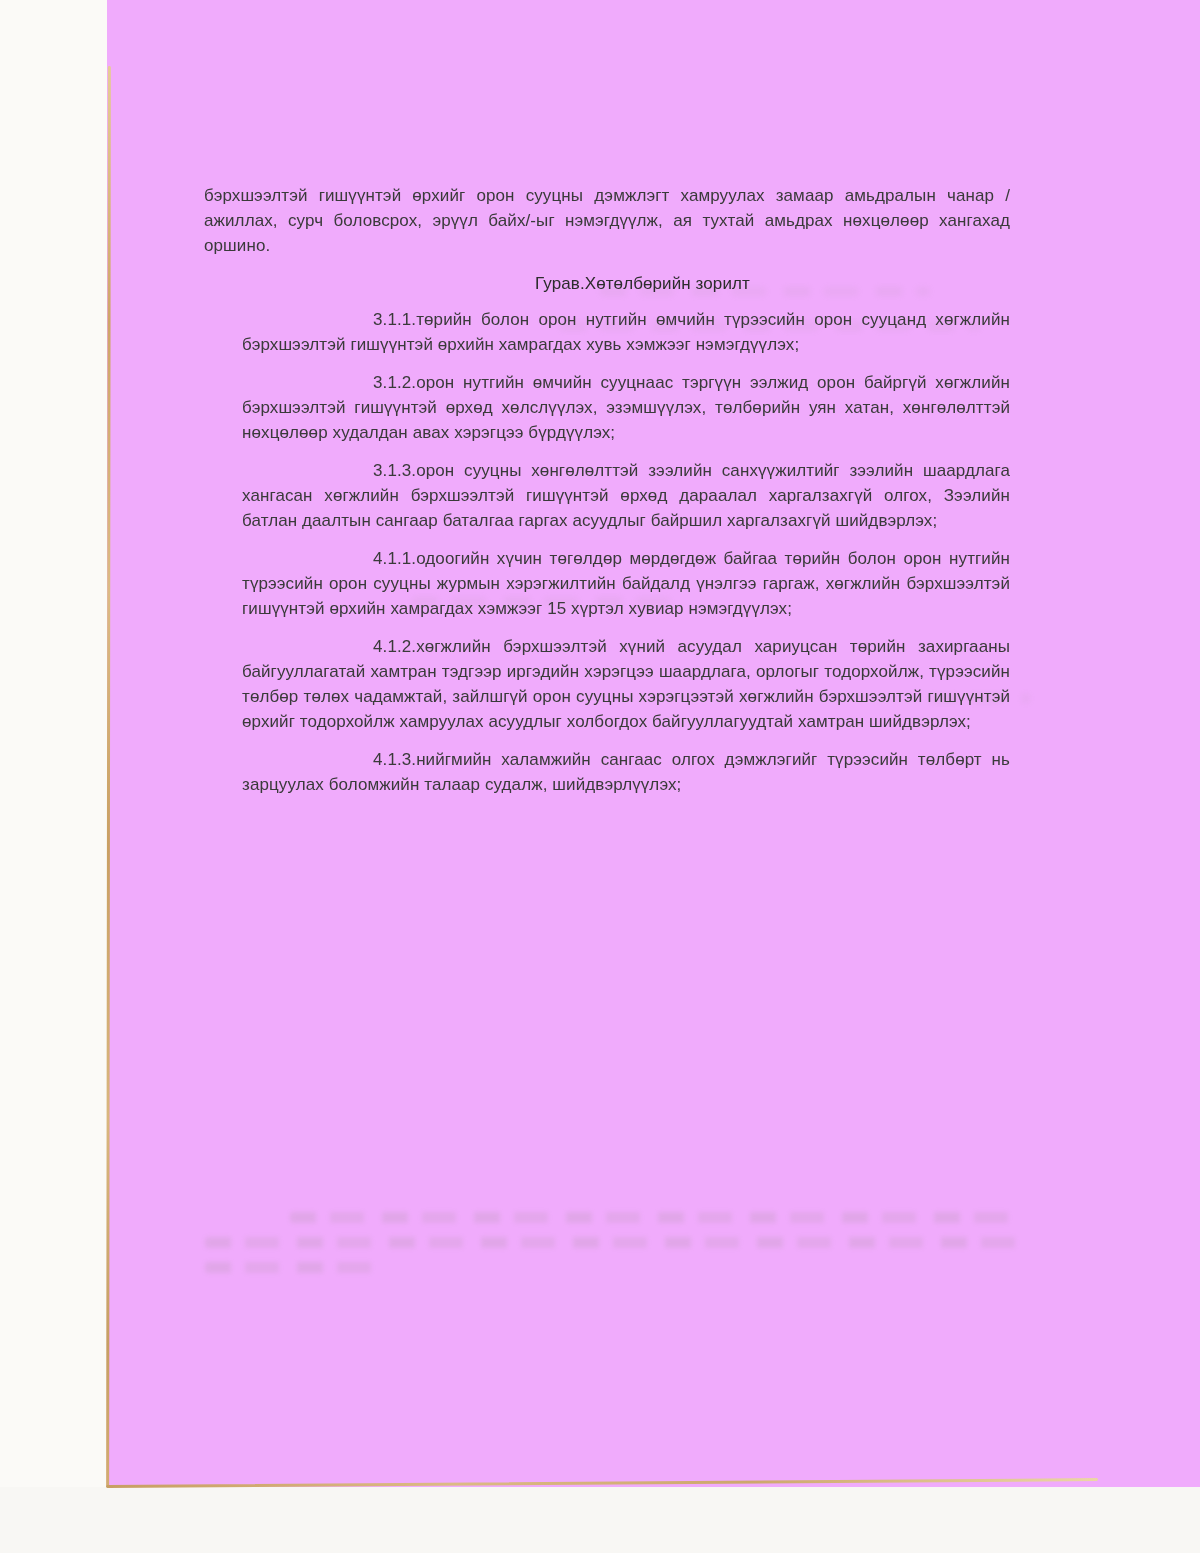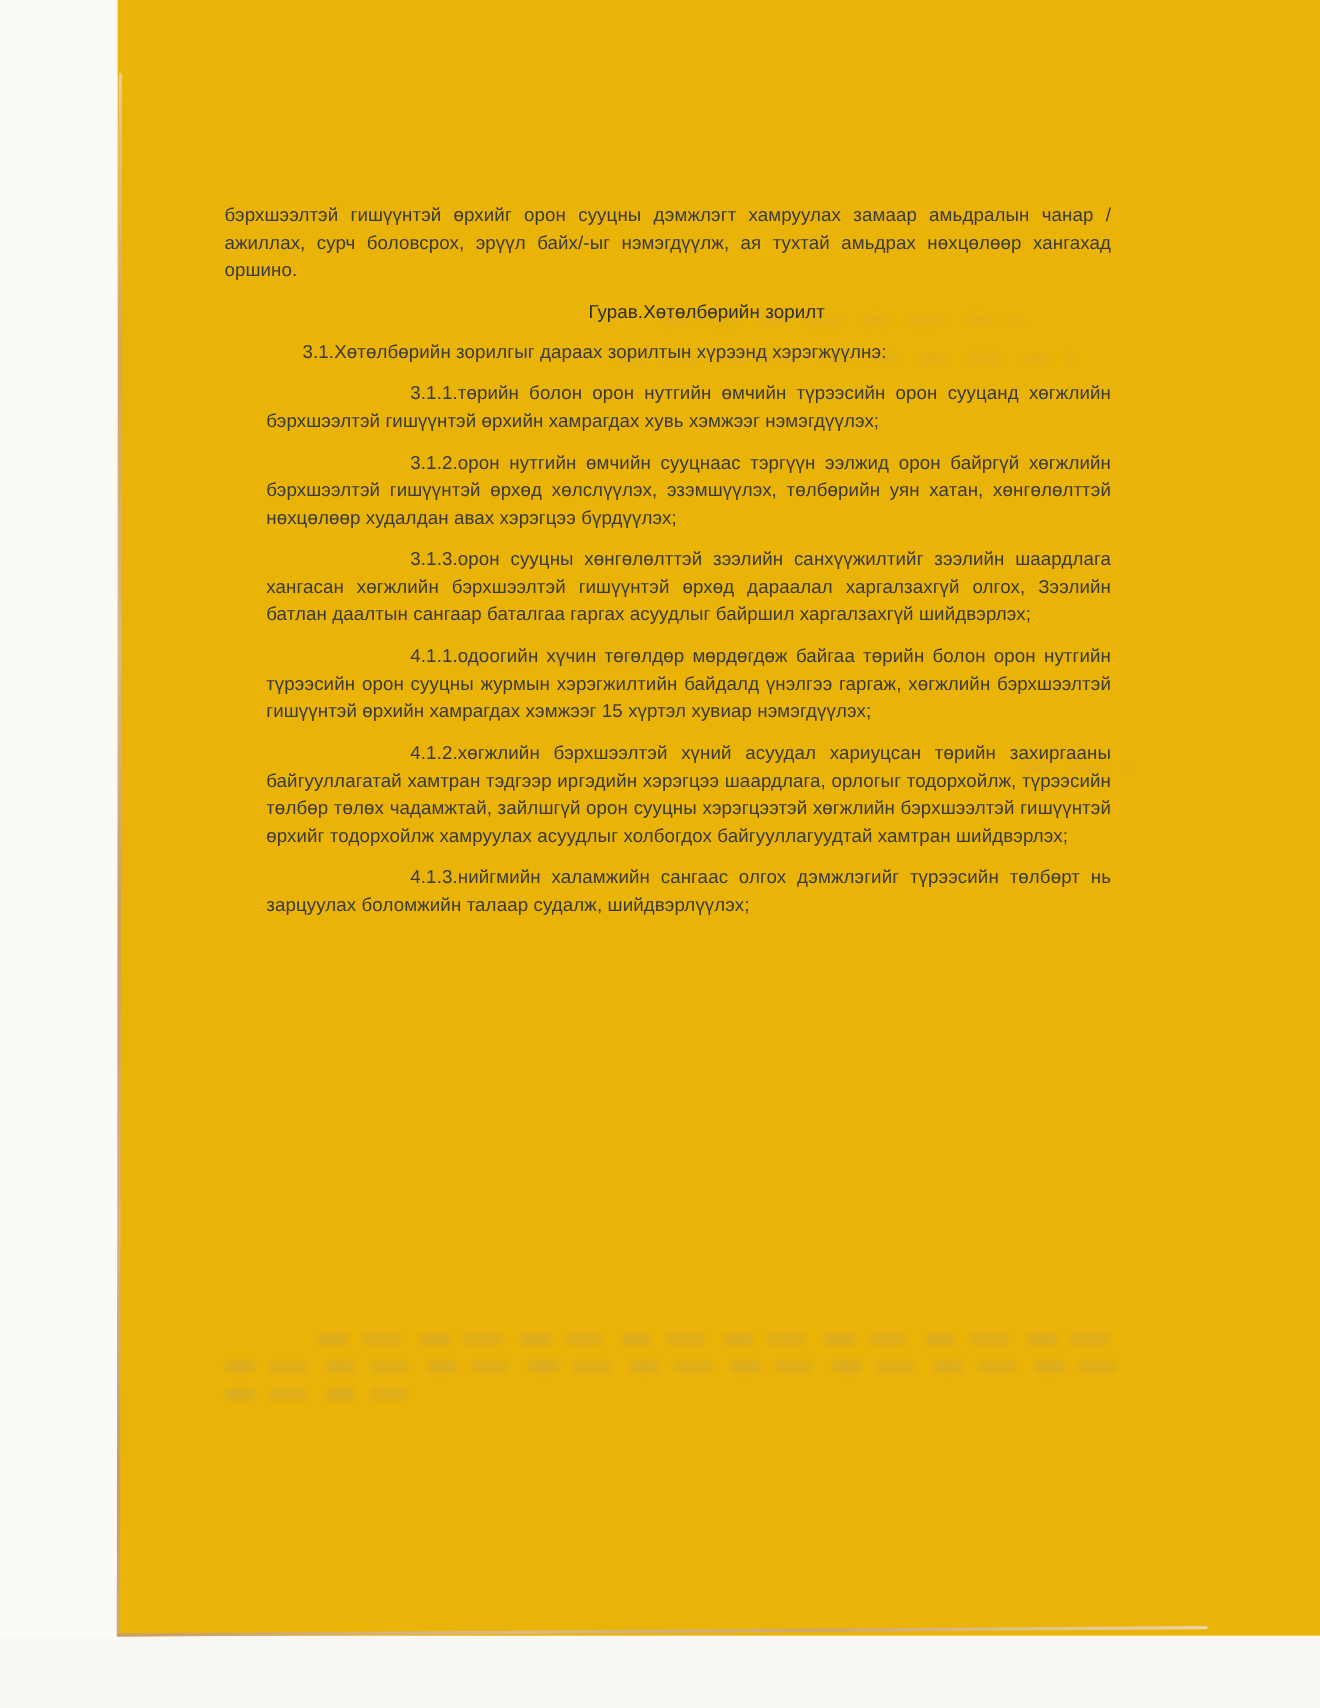--- a/index.html
+++ b/index.html
@@ -4,21 +4,21 @@
 <style>
   html, body {
     margin: 0;
     padding: 0;
     background: #ffffff;
   }
   .scan {
     position: relative;
     width: 1200px;
     height: 1553px;
-    background: #eab308;
+    background: #f0abfc;
     overflow: hidden;
     font-family: "Liberation Sans", "DejaVu Sans", sans-serif;
   }
   
   .outside-left {
     position: absolute;
     left: 0; top: 0;
     width: 107px; height: 100%;
     background: #fbfaf7;
   }
@@ -99,21 +99,20 @@
   <div class="smudge faint" style="left:560px; top:322px; width:420px; height:9px;"></div>
   <div class="smudge faint" style="left:412px; top:597px; width:270px; height:9px;"></div>
   <div class="smudge faint" style="left:930px; top:694px; width:100px; height:9px;"></div>
   <div class="smudge" style="left:290px; top:1212px; width:735px; height:11px;"></div>
   <div class="smudge" style="left:205px; top:1237px; width:822px; height:11px;"></div>
   <div class="smudge" style="left:205px; top:1262px; width:168px; height:11px;"></div>
 
   <div class="content">
     <p>бэрхшээлтэй гишүүнтэй өрхийг орон сууцны дэмжлэгт хамруулах замаар амьдралын чанар /ажиллах, сурч боловсрох, эрүүл байх/-ыг нэмэгдүүлж, ая тухтай амьдрах нөхцөлөөр хангахад оршино.</p>
     <p class="heading">Гурав.Хөтөлбөрийн зорилт</p>
-    <p class="l1">3.1.Хөтөлбөрийн зорилгыг дараах зорилтын хүрээнд хэрэгжүүлнэ:</p>
     <p class="l2">3.1.1.төрийн болон орон нутгийн өмчийн түрээсийн орон сууцанд хөгжлийн бэрхшээлтэй гишүүнтэй өрхийн хамрагдах хувь хэмжээг нэмэгдүүлэх;</p>
     <p class="l2">3.1.2.орон нутгийн өмчийн сууцнаас тэргүүн ээлжид орон байргүй хөгжлийн бэрхшээлтэй гишүүнтэй өрхөд хөлслүүлэх, эзэмшүүлэх, төлбөрийн уян хатан, хөнгөлөлттэй нөхцөлөөр худалдан авах хэрэгцээ бүрдүүлэх;</p>
     <p class="l2">3.1.3.орон сууцны хөнгөлөлттэй зээлийн санхүүжилтийг зээлийн шаардлага хангасан хөгжлийн бэрхшээлтэй гишүүнтэй өрхөд дараалал харгалзахгүй олгох, Зээлийн батлан даалтын сангаар баталгаа гаргах асуудлыг байршил харгалзахгүй шийдвэрлэх;</p>
     <p class="l2">4.1.1.одоогийн хүчин төгөлдөр мөрдөгдөж байгаа төрийн болон орон нутгийн түрээсийн орон сууцны журмын хэрэгжилтийн байдалд үнэлгээ гаргаж, хөгжлийн бэрхшээлтэй гишүүнтэй өрхийн хамрагдах хэмжээг 15 хүртэл хувиар нэмэгдүүлэх;</p>
     <p class="l2">4.1.2.хөгжлийн бэрхшээлтэй хүний асуудал хариуцсан төрийн захиргааны байгууллагатай хамтран тэдгээр иргэдийн хэрэгцээ шаардлага, орлогыг тодорхойлж, түрээсийн төлбөр төлөх чадамжтай, зайлшгүй орон сууцны хэрэгцээтэй хөгжлийн бэрхшээлтэй гишүүнтэй өрхийг тодорхойлж хамруулах асуудлыг холбогдох байгууллагуудтай хамтран шийдвэрлэх;</p>
     <p class="l2">4.1.3.нийгмийн халамжийн сангаас олгох дэмжлэгийг түрээсийн төлбөрт нь зарцуулах боломжийн талаар судалж, шийдвэрлүүлэх;</p>
   </div>
 
 </div>
 

